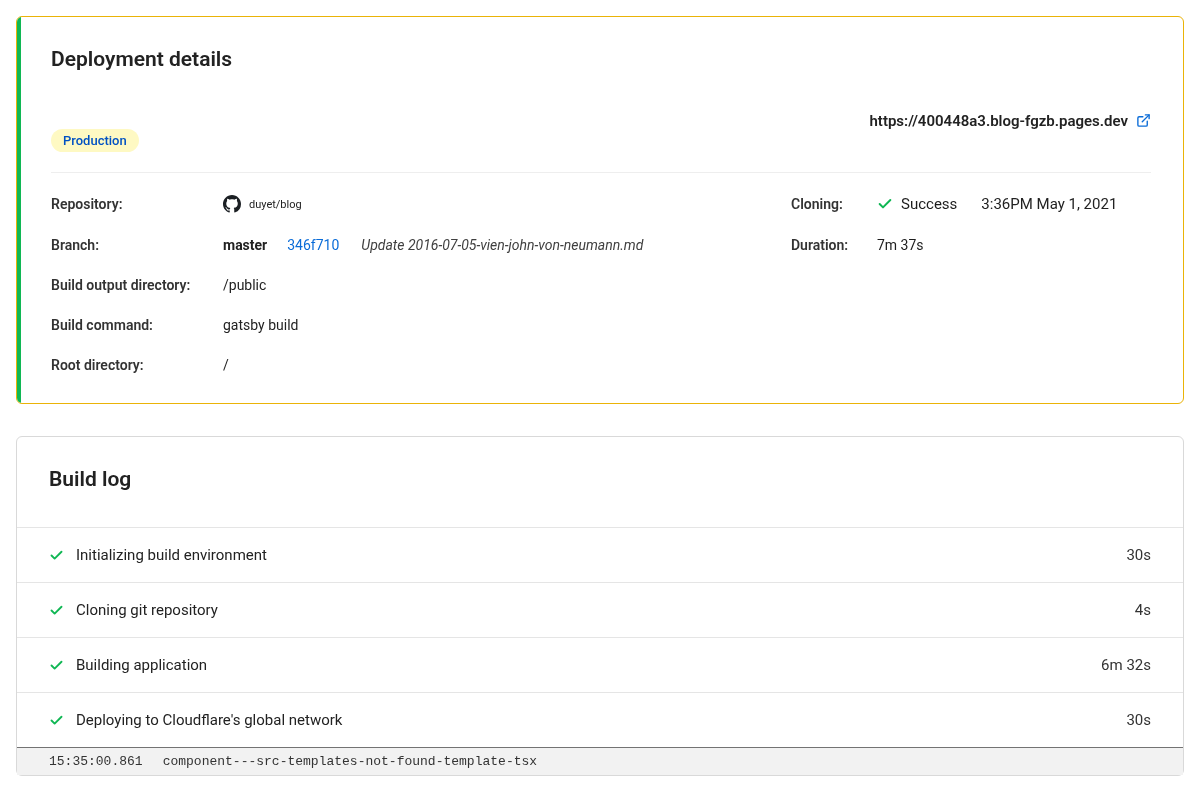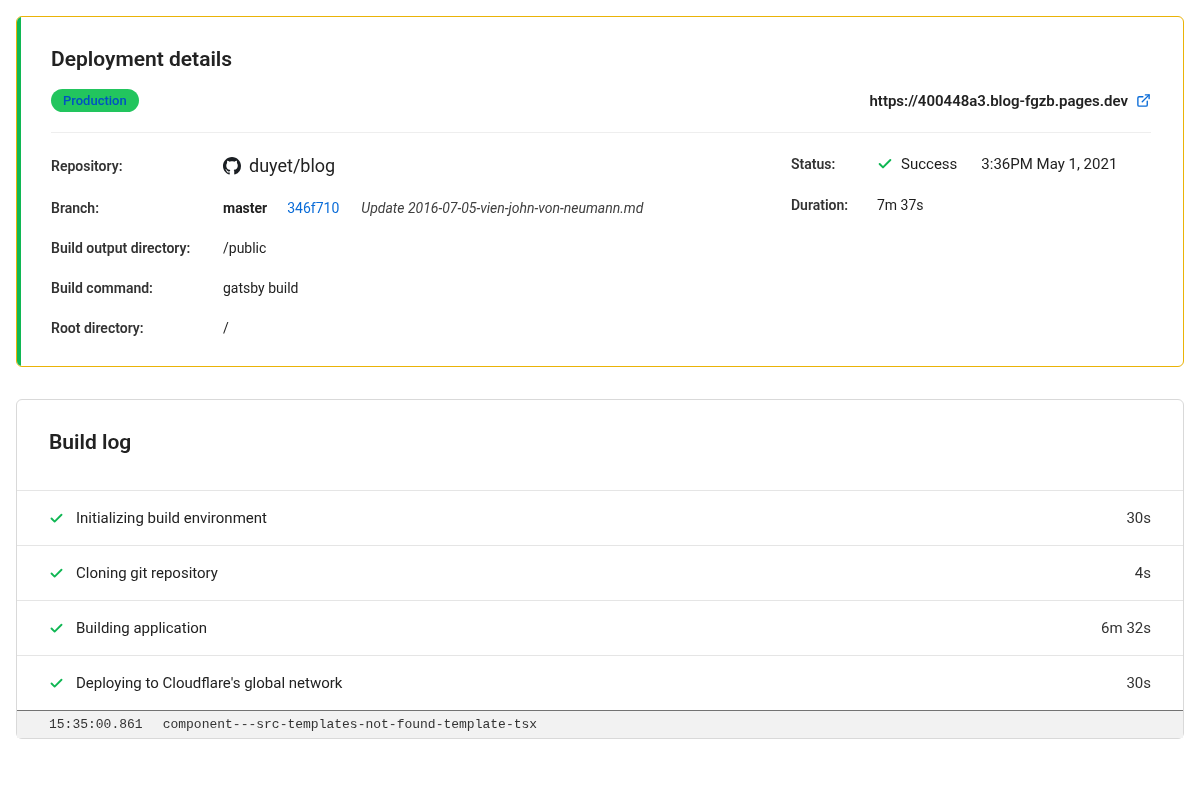--- a/index.html
+++ b/index.html
@@ -37,26 +37,27 @@
     .top-row {
       display: flex;
       justify-content: space-between;
       align-items: center;
       padding-bottom: 20px;
       border-bottom: 1px solid #eee;
       margin-bottom: 22px;
     }
     .badge {
       display: inline-block;
-      background: #22c55e;
+      background: #fef9c3;
       color: #0051c3;
       padding: 4px 12px;
       border-radius: 14px;
       font-size: 13px;
       font-weight: 500;
+      margin-top: 40px;
     }
     .deploy-url {
       font-size: 15px;
       font-weight: 600;
       color: #222;
       display: flex;
       align-items: center;
       gap: 8px;
       text-decoration: none;
     }
@@ -86,21 +87,21 @@
       color: #333;
       flex-shrink: 0;
     }
     .kv-value {
       display: flex;
       align-items: center;
       gap: 8px;
       color: #222;
     }
     .gh-icon { display:inline-flex; align-items:center; }
-    .repo-name { font-size: 18px; }
+    .repo-name { font-size: 11px; }
     .branch-name { font-weight: 700; margin-right: 12px; }
     .commit-hash { color: #0a6cd8; margin-right: 14px; }
     .commit-msg { color: #404040; font-size: 14px; font-style: italic; }
     .status-row { display:flex; align-items:center; margin-bottom:24px; font-size:14px; }
     .status-label { width: 86px; font-weight:600; color:#333; flex-shrink:0; }
     .status-val { display:flex; align-items:center; gap:8px; }
     .check-icon { color:#10b754; display:inline-flex; }
     .status-text { font-size:15px; margin-right: 16px; }
     .timestamp { font-size:15px; color:#222; }
 
@@ -186,21 +187,21 @@
 
         <div class="kv-row" style="margin-bottom:0;">
           <div class="kv-label">Root directory:</div>
           <div class="kv-value">/</div>
         </div>
 
       </div>
 
       <div class="col-right">
         <div class="status-row">
-          <div class="status-label">Status:</div>
+          <div class="status-label">Cloning:</div>
           <div class="status-val">
             <span class="check-icon">
               <svg width="16" height="16" viewBox="0 0 24 24" fill="none" stroke="currentColor" stroke-width="3" stroke-linecap="round" stroke-linejoin="round">
                   <polyline points="20 6 9 17 4 12"></polyline>
                 </svg>
             </span>
             <span class="status-text">Success</span>
             <span class="timestamp">3:36PM May 1, 2021</span>
           </div>
         </div>

